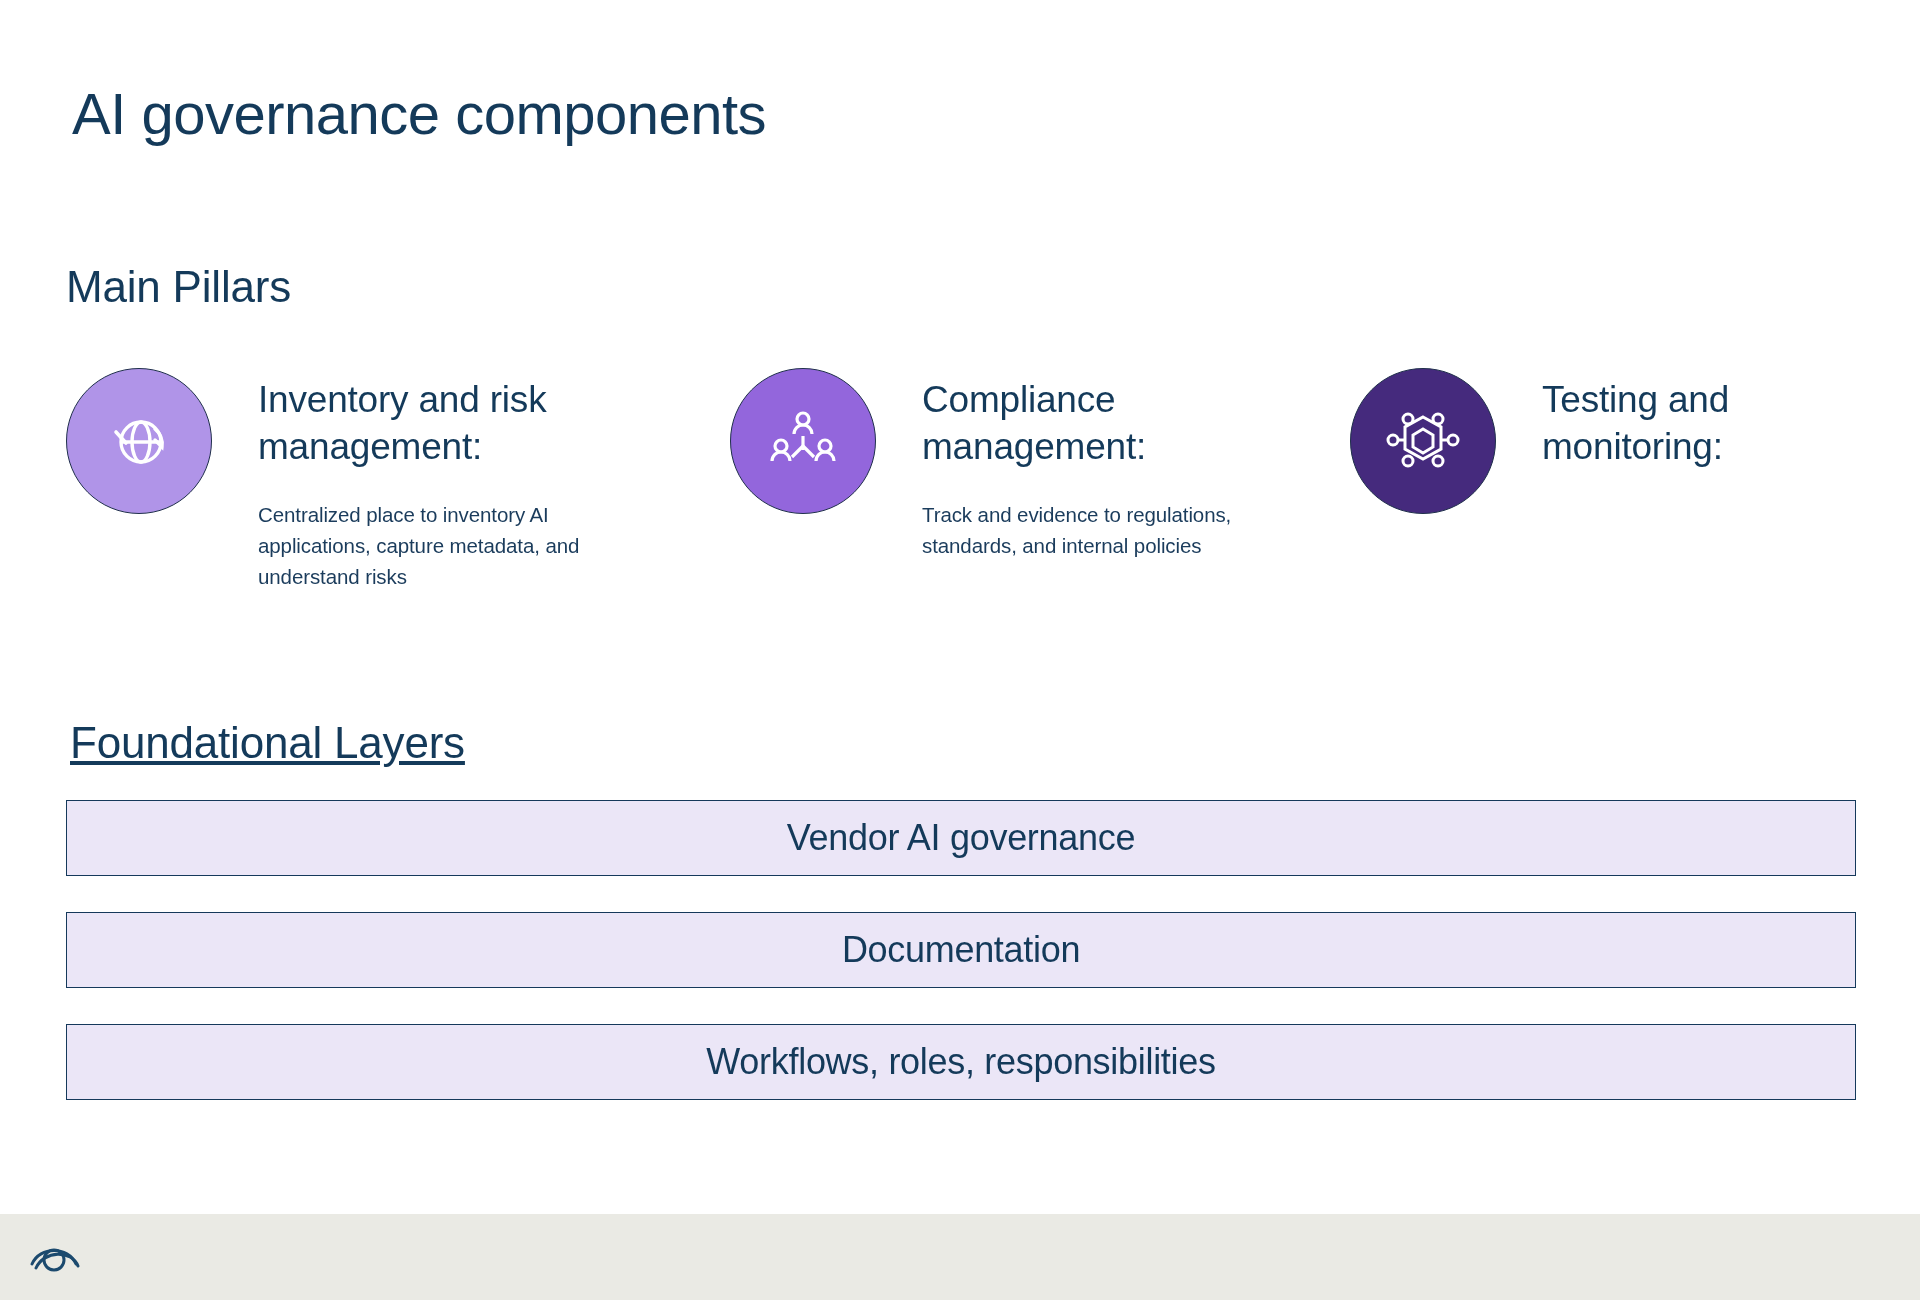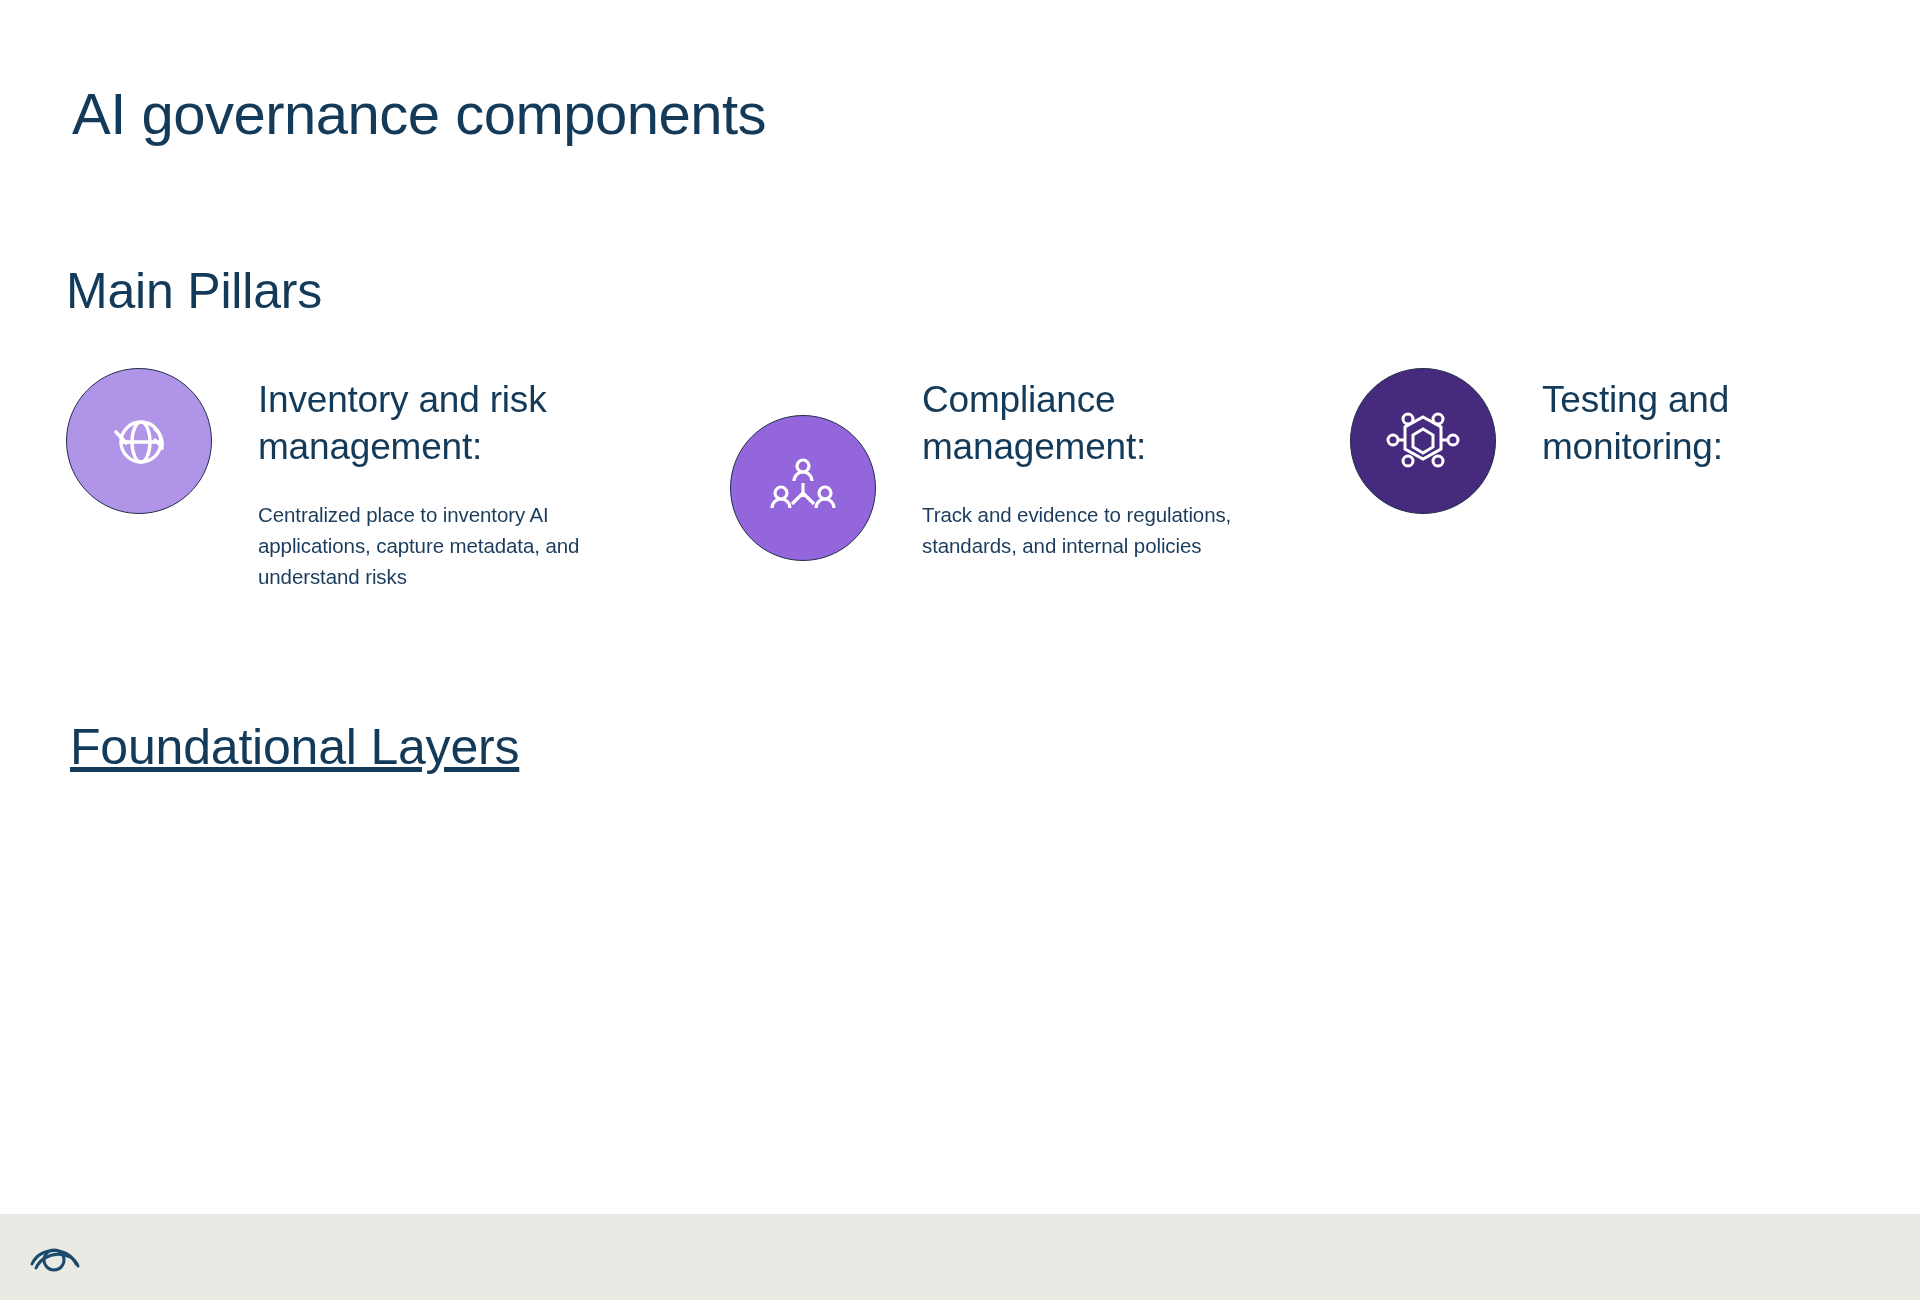--- a/index.html
+++ b/index.html
@@ -27,21 +27,21 @@
     color: #143A5A;
     letter-spacing: -0.5px;
     line-height: 1.1;
     white-space: nowrap;
     text-align: center;
   }
 
   
   .section-heading {
     position: absolute;
-    font-size: 50px;
+    font-size: 44px;
     font-weight: 400;
     color: #143A5A;
     letter-spacing: -0.2px;
     white-space: nowrap;
   }
   .section-heading.pillars { left: 66px; top: 262px; }
   .section-heading.layers  { left: 70px; top: 718px; text-decoration: underline; }
 
   
   .pillars-row {
@@ -53,21 +53,21 @@
     padding-left: 14px;
   }
   .pillar {
     position: absolute;
     top: 0;
     display: flex;
     flex-direction: row;
     align-items: flex-start;
   }
   .pillar-1 { left: 66px;   width: 560px; }
-  .pillar-2 { left: 730px;  width: 560px; align-items: flex-end; }
+  .pillar-2 { left: 730px;  width: 560px; }
   .pillar-3 { left: 1350px; width: 560px; justify-content: center; }
 
   .pillar-icon {
     flex: 0 0 auto;
     width: 146px;
     height: 146px;
     border-radius: 50%;
     border: 1.5px solid #20304c;
     display: flex;
     align-items: center;
@@ -205,20 +205,31 @@
       </div>
       <div class="pillar-body">
         <div class="pillar-title">Testing and monitoring:</div>
       </div>
     </div>
 
   </div>
 
   <h2 class="section-heading layers">Foundational Layers</h2>
 
+  <div class="layers">
+    <div class="layer-bar">
+      <span class="layer-label">Vendor AI governance</span>
+    </div>
+    <div class="layer-bar">
+      <span class="layer-label">Documentation</span>
+    </div>
+    <div class="layer-bar">
+      <span class="layer-label">Workflows, roles, responsibilities</span>
+    </div>
+  </div>
 
   <div class="footer">
     <div class="footer-logo">
       <svg width="54" height="40" viewBox="0 0 54 40" fill="none">
         <path d="M4 26 C12 8, 40 8, 48 26" stroke="#1C4A6E" stroke-width="3" fill="none" stroke-linecap="round"></path>
         <path d="M8 30 C16 12, 44 12, 50 28" stroke="#1C4A6E" stroke-width="3" fill="none" stroke-linecap="round"></path>
         <circle cx="26" cy="22" r="10" stroke="#1C4A6E" stroke-width="3" fill="none"></circle>
         <path d="M18 16 C24 10, 34 12, 36 20" stroke="#ffffff" stroke-width="2" fill="none" opacity="0"></path>
       </svg>
     </div>

